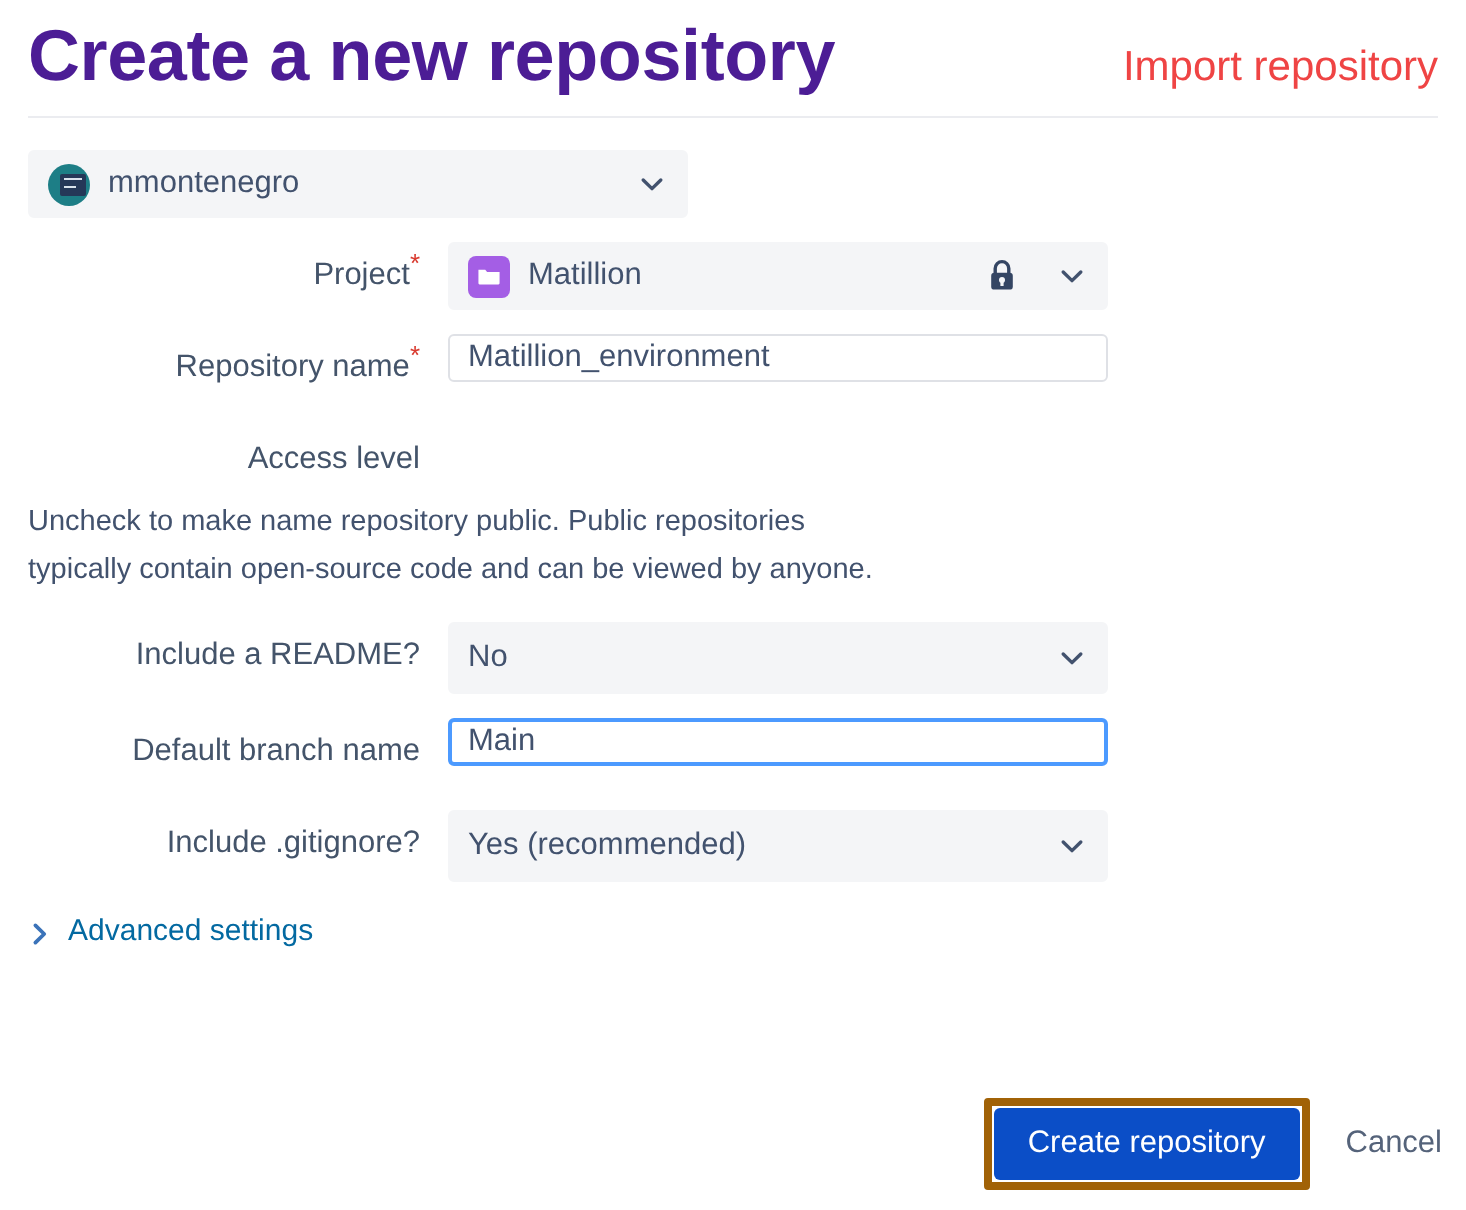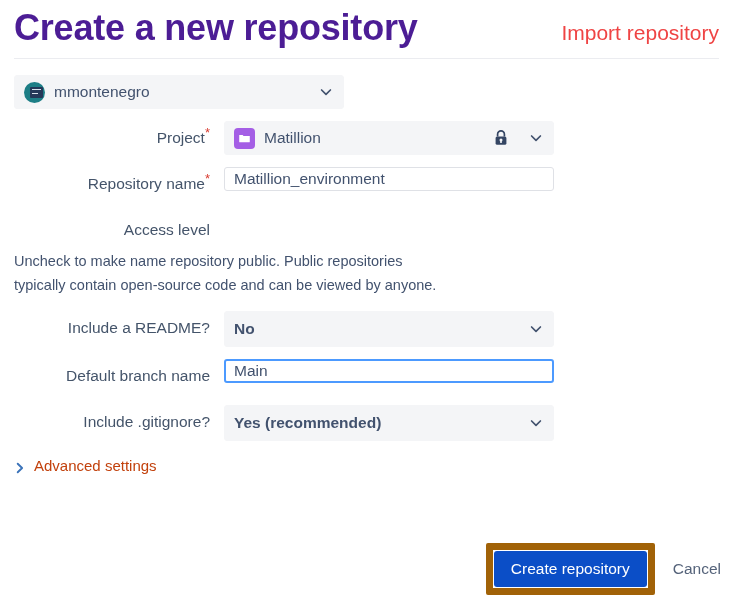--- a/index.html
+++ b/index.html
@@ -90,21 +90,21 @@
     position: relative;
   }
   .sel .sel-text {
     font-size: 15.5px;
     color: #42526e;
     flex: 1;
     overflow: hidden;
     white-space: nowrap;
     text-overflow: ellipsis;
   }
-  .sel.tall { height: 36px; font-weight: bold; }
+  .sel.tall { height: 36px; }
 
   .chev {
     width: 14px;
     height: 14px;
     flex: 0 0 auto;
     margin-left: 6px;
   }
   .chev svg { display: block; }
 
   .lock {
@@ -220,34 +220,34 @@
     margin-top: 6px;
   }
   .adv-chev {
     width: 12px;
     height: 12px;
     margin-right: 8px;
     flex: 0 0 auto;
   }
   .adv-text {
     font-size: 15px;
-    color: #c2410c;
+    color: #0369a1;
     cursor: pointer;
   }
 
   
   .footer {
     position: absolute;
     right: 12px;
     bottom: 10px;
     display: flex;
     align-items: center;
   }
   .btn-wrap {
-    border: 7px solid #a16207;
+    border: 4px solid #a16207;
     border-radius: 2px;
     padding: 1px;
     display: inline-block;
     line-height: 0;
   }
   .btn-primary {
     background: #0b4ec7;
     color: #ffffff;
     border: none;
     border-radius: 3px;

